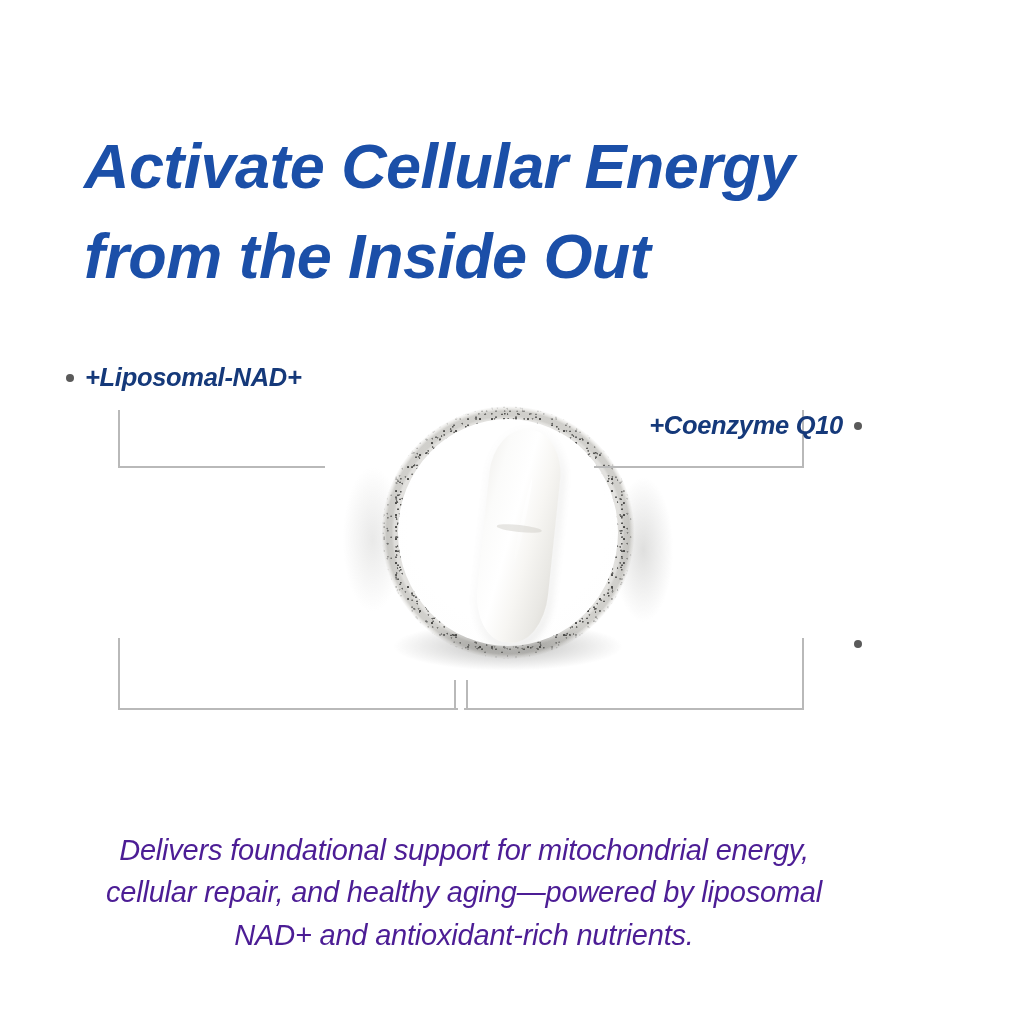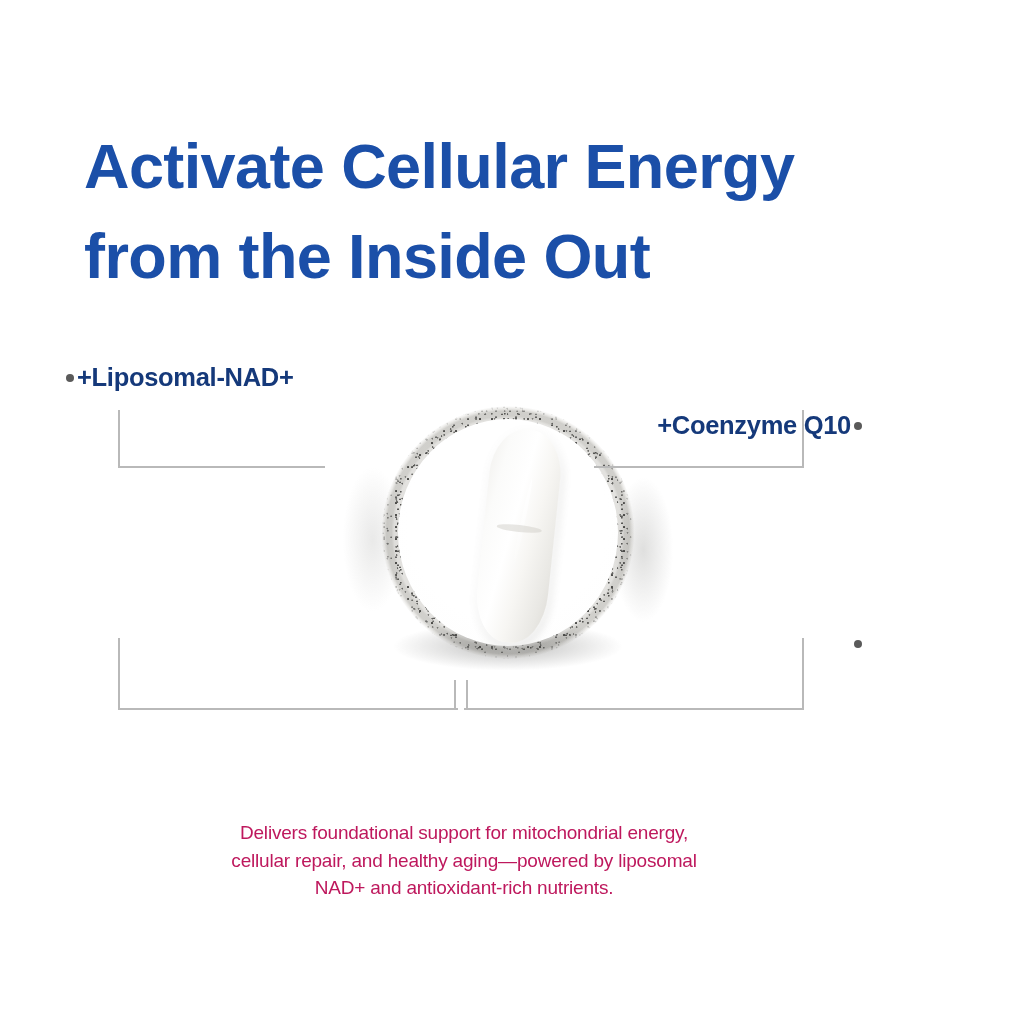--- a/index.html
+++ b/index.html
@@ -10,20 +10,21 @@
   body {
     font-family: "Liberation Sans", sans-serif;
   }
 
   #infographic {
     position: relative;
     width: 928px;
     height: 1019px;
     background: #ffffff;
     overflow: hidden;
+    font-style: italic;
   }
 
   
   .headline {
     position: absolute;
     left: 84px;
     top: 80px;
     width: 880px;
     color: #1b4fa8;
     font-size: 63px;
@@ -31,21 +32,21 @@
     line-height: 1.42;
     letter-spacing: -0.6px;
     white-space: pre-line;
   }
 
   
   .label {
     position: absolute;
     display: flex;
     align-items: center;
-    gap: 3px;
+    gap: 11px;
     color: #15397a;
     font-size: 25.5px;
     font-weight: 700;
     letter-spacing: -0.3px;
     white-space: nowrap;
   }
   .label .dot {
     width: 8px;
     height: 8px;
     border-radius: 50%;
@@ -220,22 +221,22 @@
     transform: rotate(6deg);
   }
 
   
   .description {
     position: absolute;
     left: 0;
     right: 0;
     top: 800px;
     text-align: center;
-    color: #be185d;
-    font-size: 19px;
+    color: #4c1d95;
+    font-size: 29px;
     font-weight: 400;
     line-height: 1.46;
     letter-spacing: -0.2px;
     padding: 0 86px;
     white-space: pre-line;
   }
 </style>
 </head>
 <body>
 

